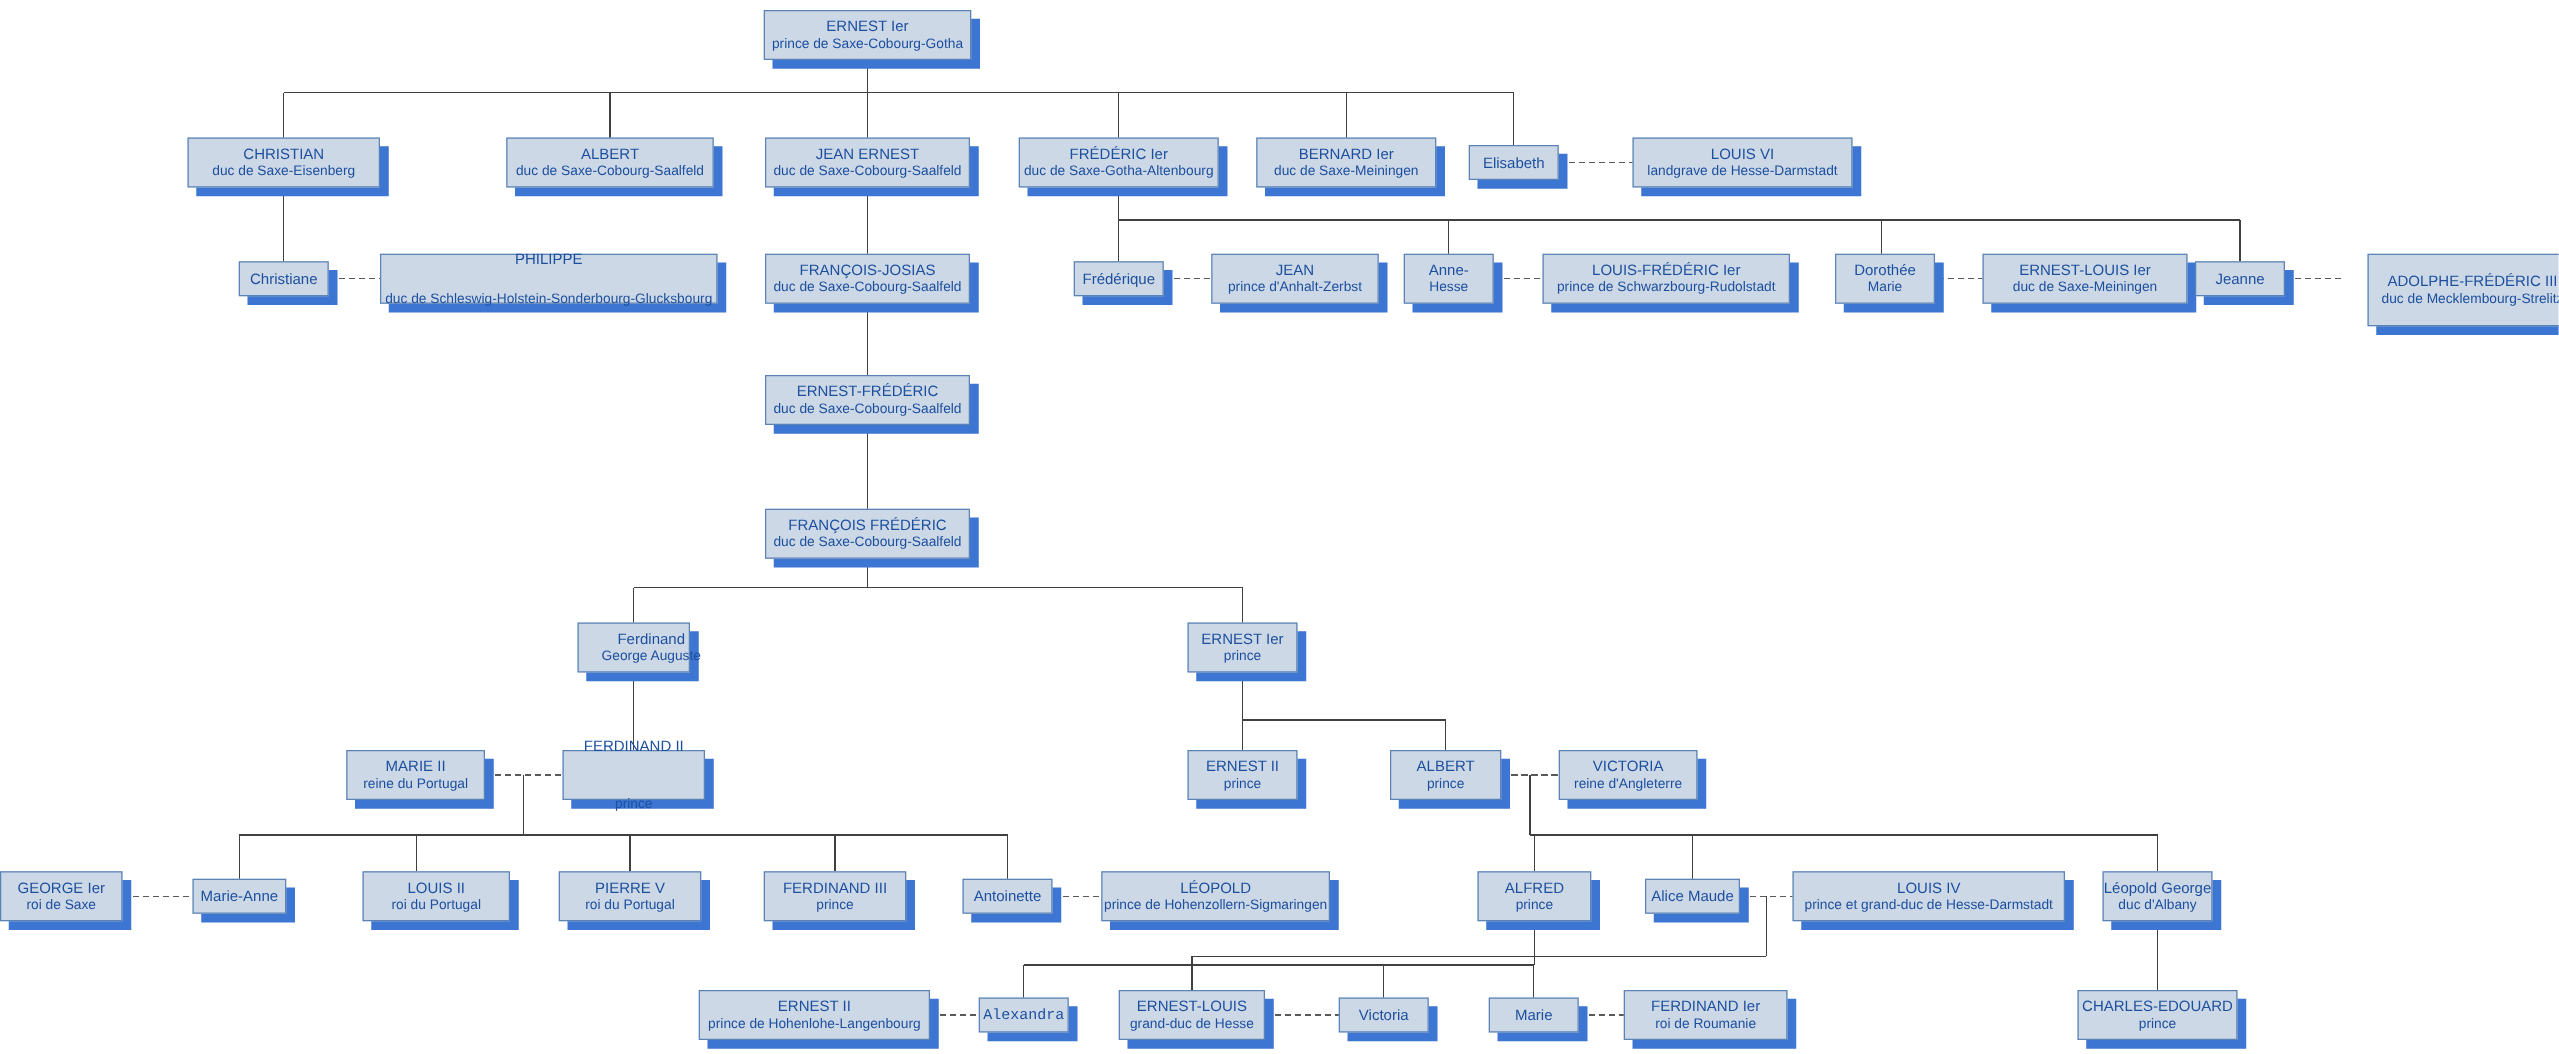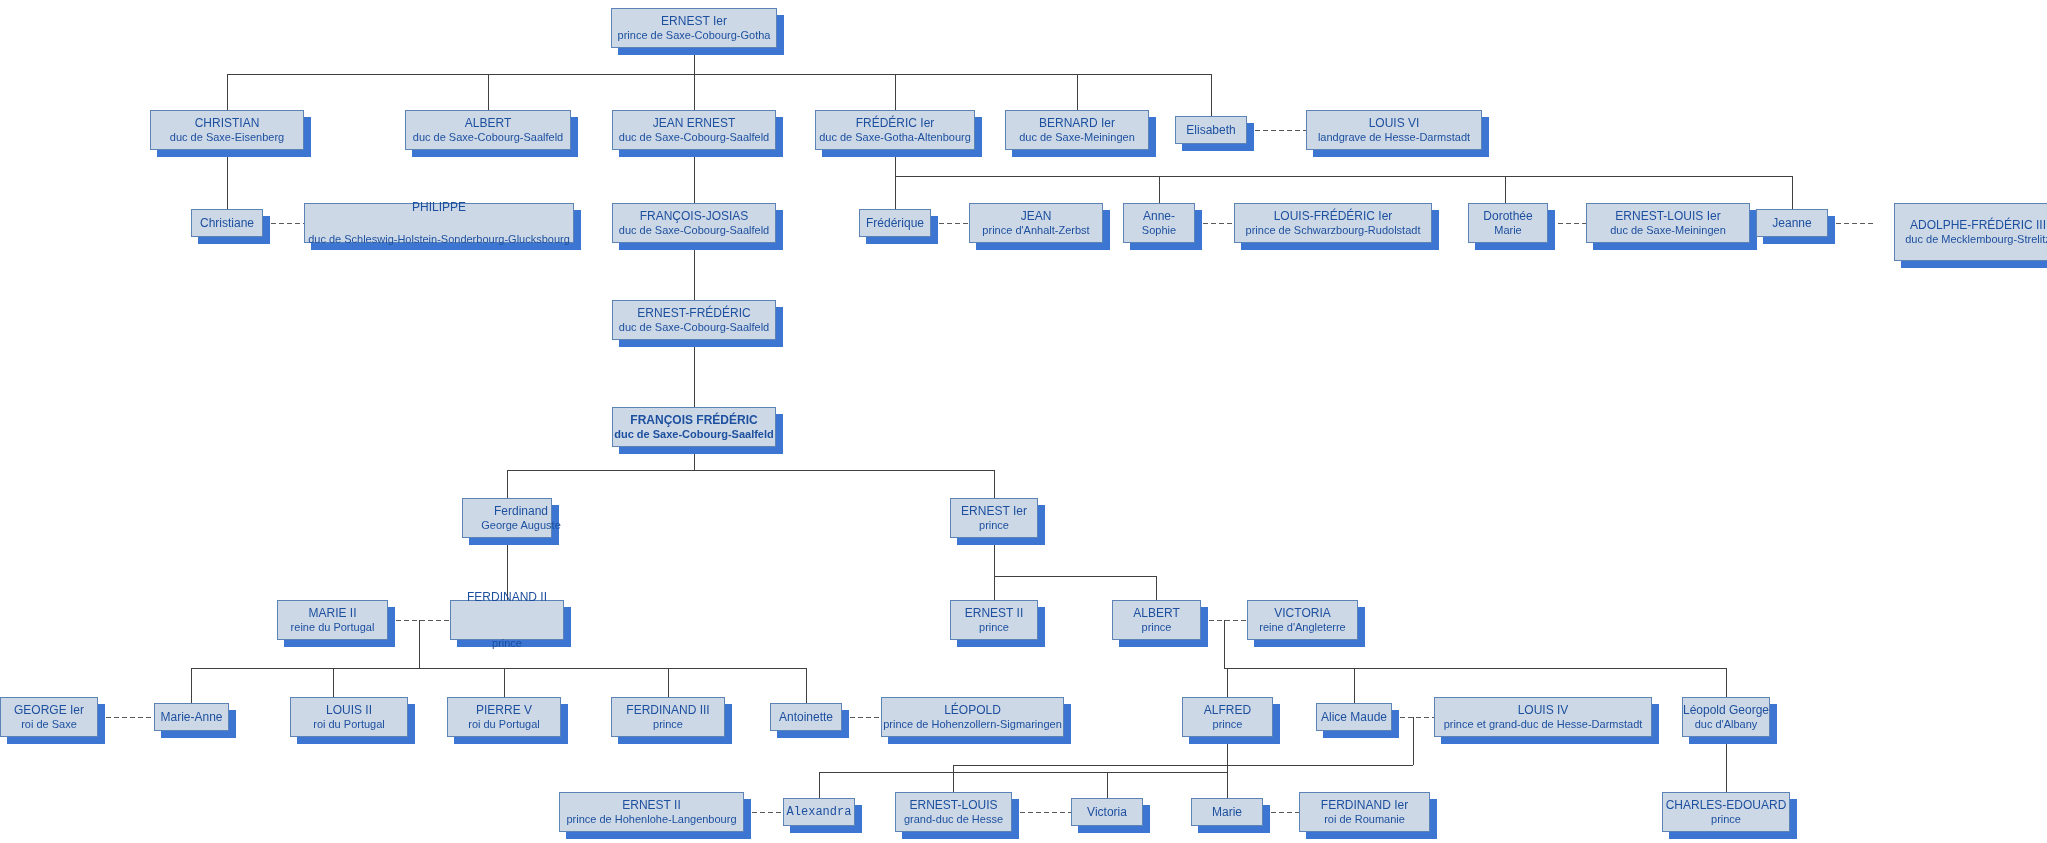--- a/index.html
+++ b/index.html
@@ -137,21 +137,21 @@
     </div>
     <div class="node" style="left: 859px; top: 209px; width: 72px; height: 28px;">
       <div class="nm">Frédérique</div>
     </div>
     <div class="node" style="left: 969px; top: 203px; width: 134px; height: 40px;">
       <div class="nm">JEAN</div>
       <div class="tt">prince d'Anhalt-Zerbst</div>
     </div>
     <div class="node" style="left: 1123px; top: 203px; width: 72px; height: 40px;">
       <div class="nm">Anne-</div>
-      <div class="tt">Sophie</div>
+      <div class="tt">Hesse</div>
     </div>
     <div class="node" style="left: 1234px; top: 203px; width: 198px; height: 40px;">
       <div class="nm">LOUIS-FRÉDÉRIC Ier</div>
       <div class="tt">prince de Schwarzbourg-Rudolstadt</div>
     </div>
     <div class="node" style="left: 1468px; top: 203px; width: 80px; height: 40px;">
       <div class="nm">Dorothée</div>
       <div class="tt">Marie</div>
     </div>
     <div class="node" style="left: 1586px; top: 203px; width: 164px; height: 40px;">
@@ -162,21 +162,21 @@
       <div class="nm">Jeanne</div>
     </div>
     <div class="node" style="left: 1894px; top: 203px; width: 168px; height: 58px;">
       <div class="nm">ADOLPHE-FRÉDÉRIC III</div>
       <div class="tt">duc de Mecklembourg-Strelitz</div>
     </div>
     <div class="node" style="left: 612px; top: 300px; width: 164px; height: 40px;">
       <div class="nm">ERNEST-FRÉDÉRIC</div>
       <div class="tt">duc de Saxe-Cobourg-Saalfeld</div>
     </div>
-    <div class="node" style="left: 612px; top: 407px; width: 164px; height: 40px; font-weight: bold;">
+    <div class="node" style="left: 612px; top: 407px; width: 164px; height: 40px;">
       <div class="nm">FRANÇOIS FRÉDÉRIC</div>
       <div class="tt">duc de Saxe-Cobourg-Saalfeld</div>
     </div>
     <div class="node" style="left: 462px; top: 498px; width: 90px; height: 40px; padding-left: 28px;">
       <div class="nm">Ferdinand</div>
       <div class="tt">George Auguste</div>
     </div>
     <div class="node" style="left: 950px; top: 498px; width: 88px; height: 40px;">
       <div class="nm">ERNEST Ier</div>
       <div class="tt">prince</div>

